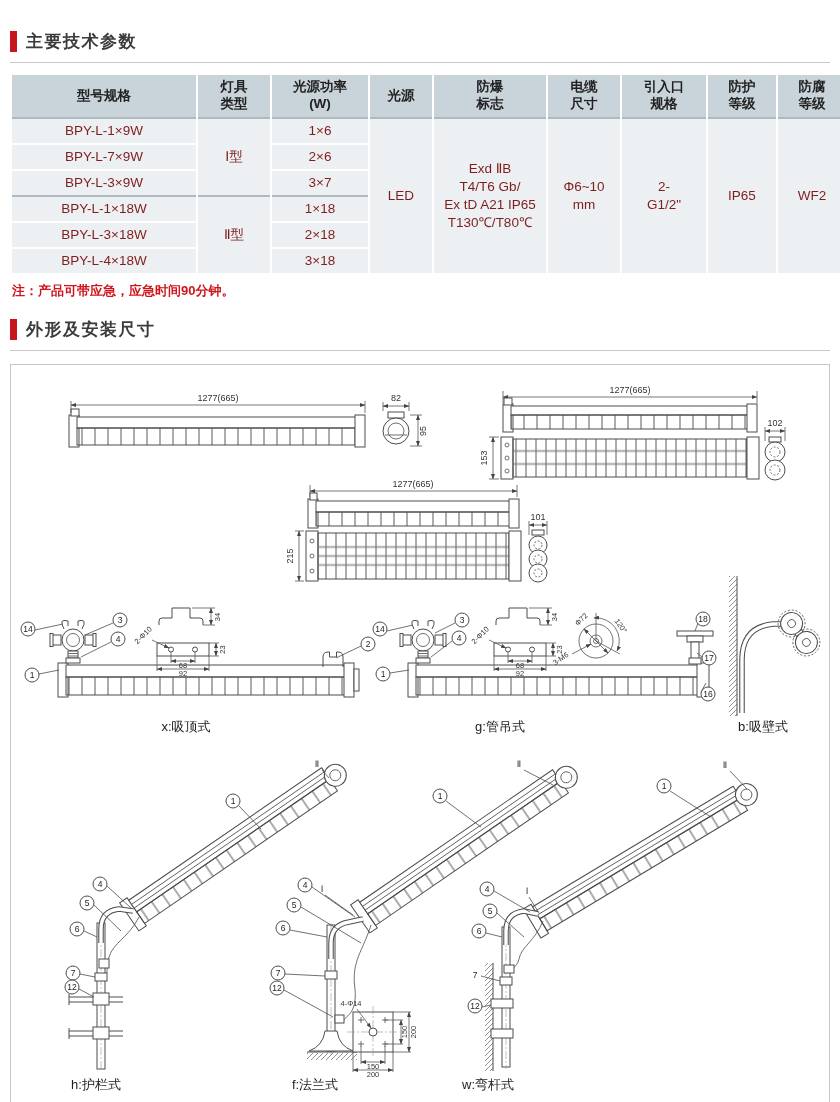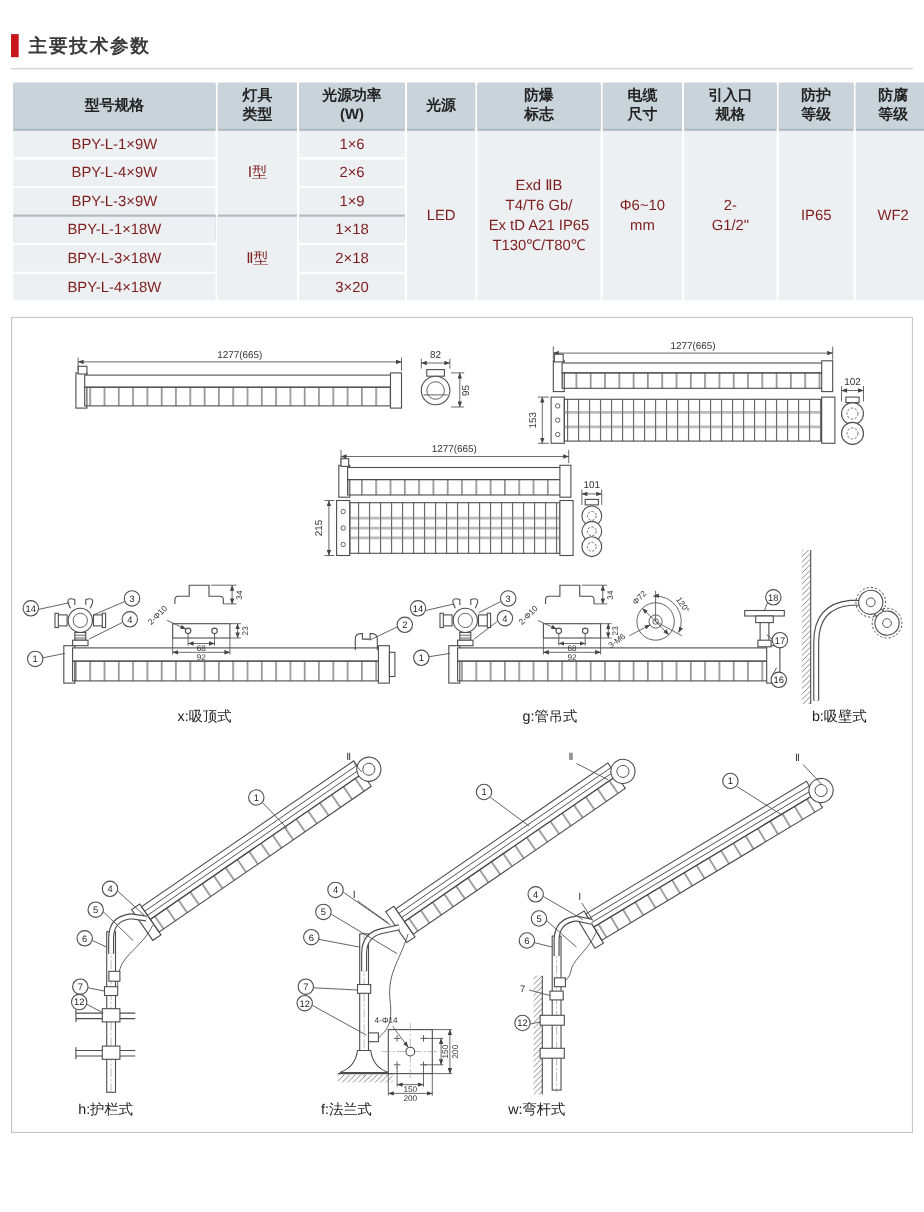--- a/index.html
+++ b/index.html
@@ -85,44 +85,49 @@
 Ex tD A21 IP65
 T130℃/T80℃</td>
         <td rowspan="6">Φ6~10
 mm</td>
         <td rowspan="6">2-
 G1/2"</td>
         <td rowspan="6">IP65</td>
         <td rowspan="6">WF2</td>
       </tr>
       <tr>
-        <td>BPY-L-4×9W</td>
+        <td>BPY-L-7×9W</td>
         <td>2×6</td>
       </tr>
       <tr>
         <td>BPY-L-3×9W</td>
-        <td>1×9</td>
+        <td>3×7</td>
       </tr>
       <tr class="sep">
         <td>BPY-L-1×18W</td>
         <td rowspan="3">Ⅱ型</td>
         <td>1×18</td>
       </tr>
       <tr>
         <td>BPY-L-3×18W</td>
         <td>2×18</td>
       </tr>
       <tr>
         <td>BPY-L-4×18W</td>
-        <td>3×20</td>
+        <td>3×18</td>
       </tr>
     </tbody>
   </table>
 
-
+  <p class="note">注：产品可带应急，应急时间90分钟。</p>
+
+  <div class="sec-header">
+    <span class="sec-bar"></span>
+    <h2 class="sec-title">外形及安装尺寸</h2>
+  </div>
 
   <div class="panel">
     <svg width="818" height="740" viewBox="0 0 818 740">
       <defs>
         <marker id="ar" viewBox="0 0 8 6" refX="7.5" refY="3" markerWidth="7" markerHeight="5" orient="auto-start-reverse">
           <path d="M0,0L8,3L0,6Z" fill="#444"></path>
         </marker>
         <pattern id="tk" width="13" height="80" patternUnits="userSpaceOnUse">
           <path d="M6,0V80" stroke="#5a5a5a" stroke-width="1"></path>
         </pattern>

